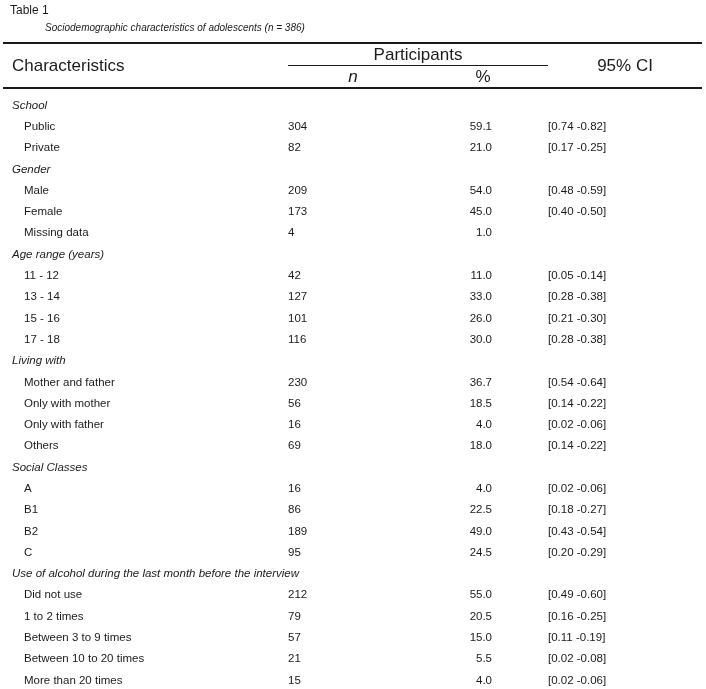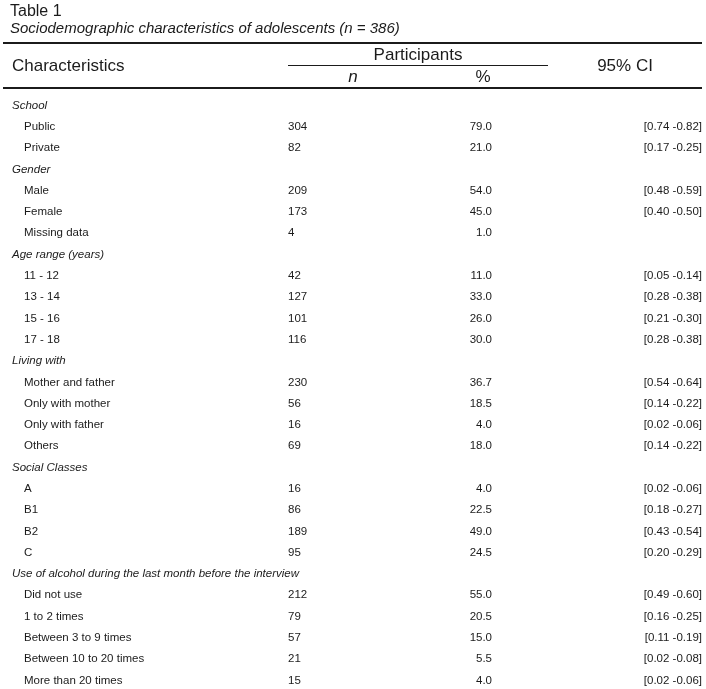--- a/index.html
+++ b/index.html
@@ -13,28 +13,29 @@
     color: #1b1b1b;
   }
   .page {
     padding: 3px 0 0 3px;
     width: 700px;
   }
   .caption {
     padding-left: 7px;
   }
   .table-title {
-    font-size: 16px;
+    font-size: 12px;
     line-height: 15px;
   }
   .table-subtitle {
-    font-size: 15px;
+    font-size: 10px;
     line-height: 15px;
     font-style: italic;
     margin-top: 2px;
+    margin-left: 35px;
   }
   table {
     border-collapse: collapse;
     table-layout: fixed;
     width: 699px;
     margin-top: 7px;
     border-top: 2px solid #1b1b1b;
     border-bottom: 3px solid #1b1b1b;
   }
   col.c-label { width: 285px; }
@@ -82,21 +83,21 @@
     white-space: nowrap;
   }
   tbody tr:first-child td { padding-top: 5px; margin-top: 48px; }
   td.section-label {
     font-style: italic;
     padding-left: 9px;
   }
   td.td-label { padding-left: 21px; }
   td.td-n   { }
   td.td-pct { text-align: right; padding-right: 56px; }
-  td.td-ci  { text-align: right; }
+  td.td-ci  { text-align: left; }
 </style>
 </head>
 <body>
 
 <div class="page">
   <div class="caption">
     <div class="table-title">Table 1</div>
     <div class="table-subtitle">Sociodemographic characteristics of adolescents (n = 386)</div>
   </div>
 
@@ -118,21 +119,21 @@
         <th class="h-pct">%</th>
       </tr>
     </thead>
     <tbody>
         <tr>
           <td colspan="4" class="section-label">School</td>
         </tr>
         <tr>
           <td class="td-label">Public</td>
           <td class="td-n">304</td>
-          <td class="td-pct">79.0</td>
+          <td class="td-pct">59.1</td>
           <td class="td-ci">[0.74 -0.82]</td>
         </tr>
         <tr>
           <td class="td-label">Private</td>
           <td class="td-n">82</td>
           <td class="td-pct">21.0</td>
           <td class="td-ci">[0.17 -0.25]</td>
         </tr>
         <tr>
           <td colspan="4" class="section-label">Gender</td>

